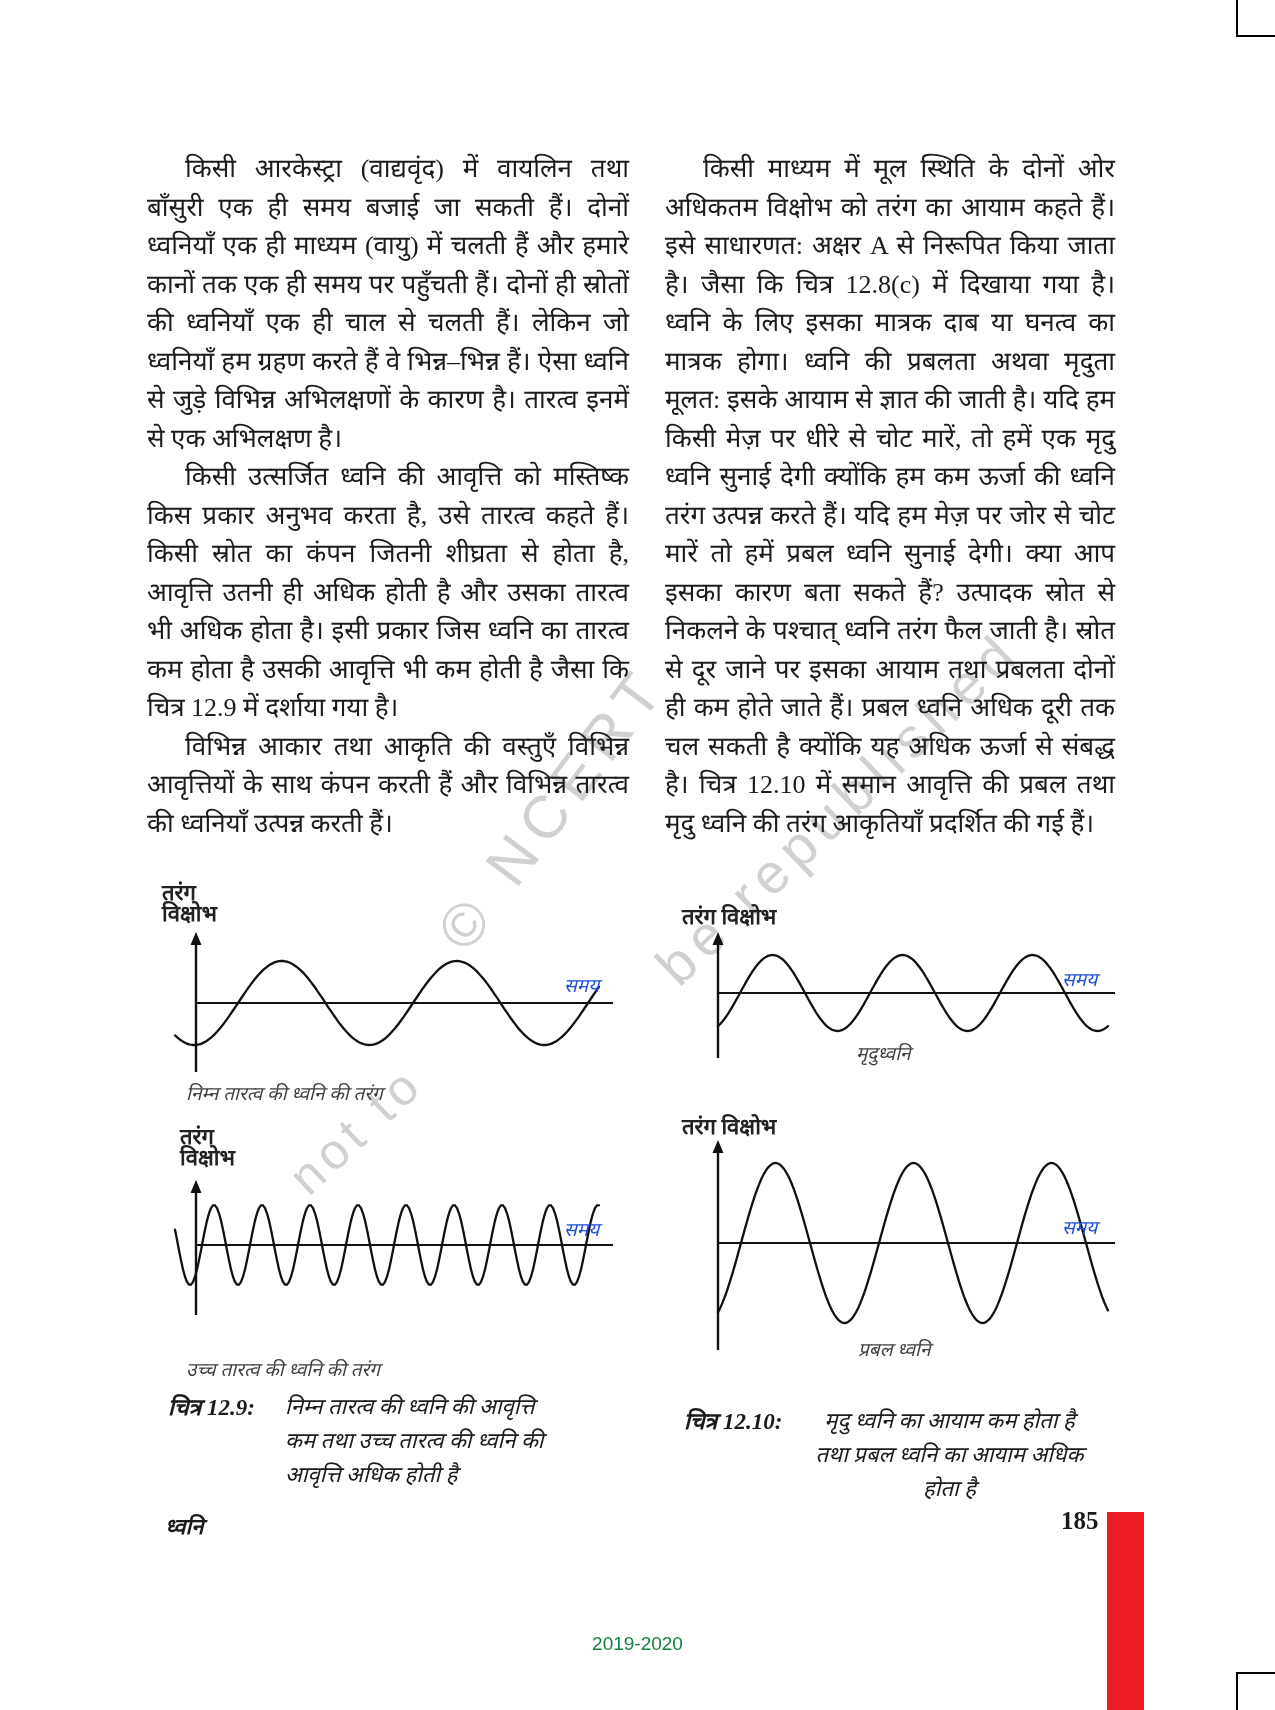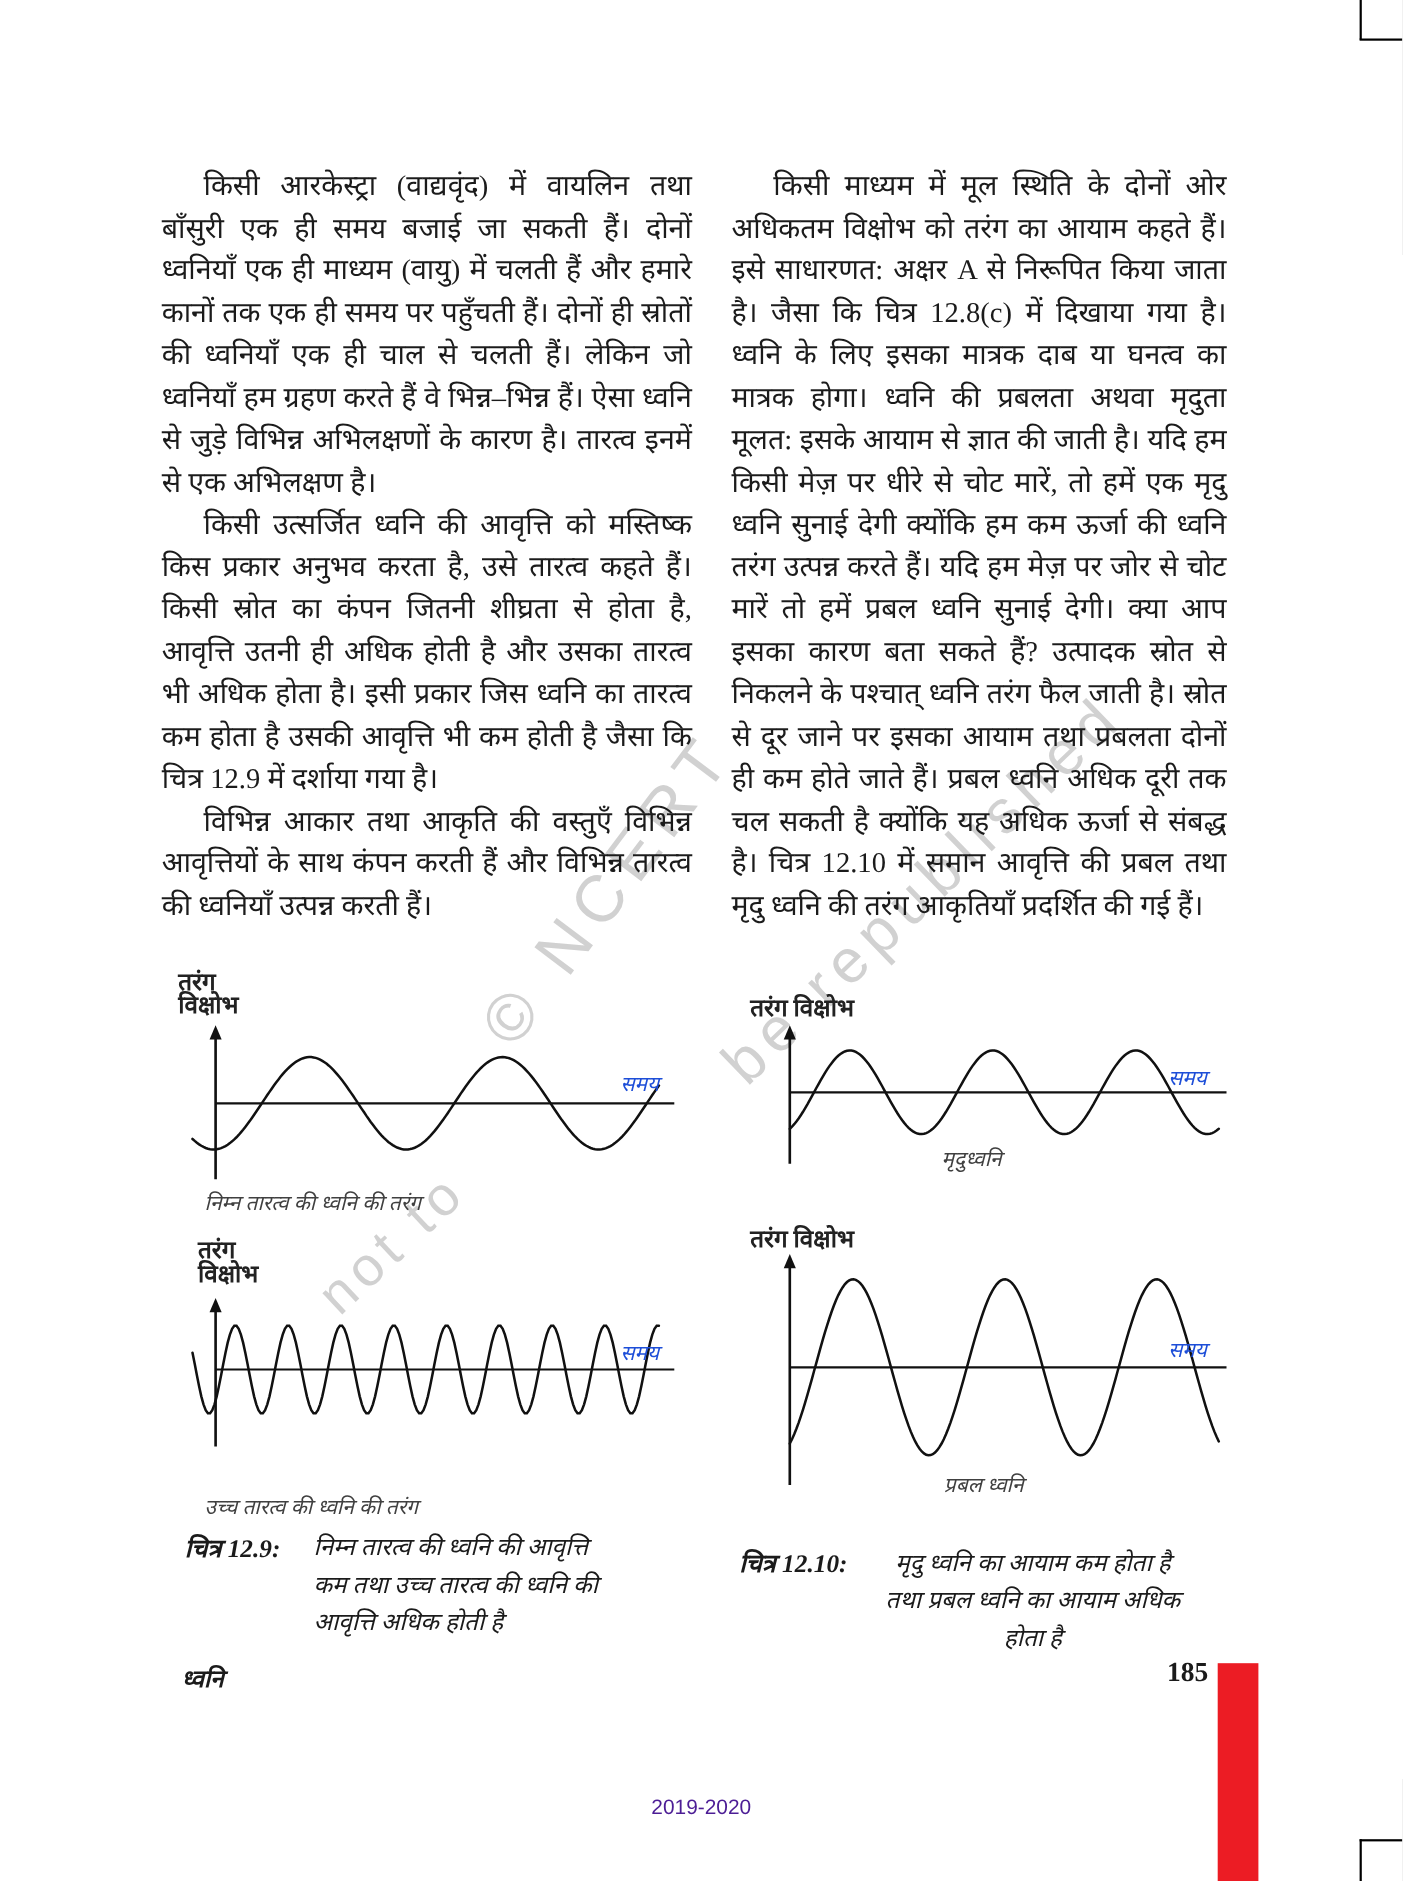--- a/index.html
+++ b/index.html
@@ -19,21 +19,21 @@
   svg.wave{position:absolute;}
   
   .figcap{position:absolute;display:flex;font-style:italic;}
   .figcap .lab{font-weight:bold;font-size:23px;flex:0 0 auto;}
   .figcap .txt{font-size:22px;line-height:34px;}
   
   .footer-chapter{position:absolute;font-size:22px;font-weight:bold;font-style:italic;}
   .page-number{position:absolute;font-size:25px;font-weight:bold;font-family:"Liberation Serif",serif;}
   .red-bar{position:absolute;background:#ec1c24;}
   .year{position:absolute;width:1275px;text-align:center;font-family:"Liberation Sans",sans-serif;
-        font-size:19px;color:#4c1d95;}
+        font-size:19px;color:#15803d;}
   .cropline{position:absolute;background:#000;}
 </style>
 </head>
 <body>
 
 <div id="page">
 
   <div class="wm" style="left:552px;top:808px;font-size:60px;letter-spacing:10px;transform:translate(-50%,-50%) rotate(-53deg);">© NCERT</div>
   <div class="wm" style="left:356px;top:1130px;font-size:50px;letter-spacing:6px;transform:translate(-50%,-50%) rotate(-43deg);">not to</div>
   <div class="wm" style="left:838px;top:808px;font-size:56px;letter-spacing:8px;transform:translate(-50%,-50%) rotate(-44deg);">be republished</div>
@@ -98,21 +98,21 @@
     </svg>
   <div class="time-label" style="left:1062px;top:1214px;">समय</div>
   <div class="wave-caption" style="left:858px;top:1336px;">प्रबल ध्वनि</div>
 
   <div class="figcap" style="left:168px;top:1390px;width:390px;">
     <div class="lab" style="width:117px;">चित्र 12.9:</div>
     <div class="txt" style="width:262px;">निम्न तारत्व की ध्वनि की आवृत्ति कम तथा उच्च तारत्व की ध्वनि की आवृत्ति अधिक होती है</div>
   </div>
 
   <div class="figcap" style="left:672px;top:1404px;width:420px;">
-    <div class="lab" style="width:123px;">चित्र 12.10:</div>
+    <div class="lab" style="width:123px;margin-left:12px;">चित्र 12.10:</div>
     <div class="txt" style="width:288px;text-align:center;">मृदु ध्वनि का आयाम कम होता है तथा प्रबल ध्वनि का आयाम अधिक होता है</div>
   </div>
 
   <div class="footer-chapter" style="left:165px;top:1510px;">ध्वनि</div>
   <div class="page-number" style="left:1061px;top:1507px;">185</div>
   <div class="red-bar" style="left:1107px;top:1512px;width:37px;height:198px;"></div>
   <div class="year" style="left:0;top:1633px;">2019-2020</div>
 
 </div>
 

